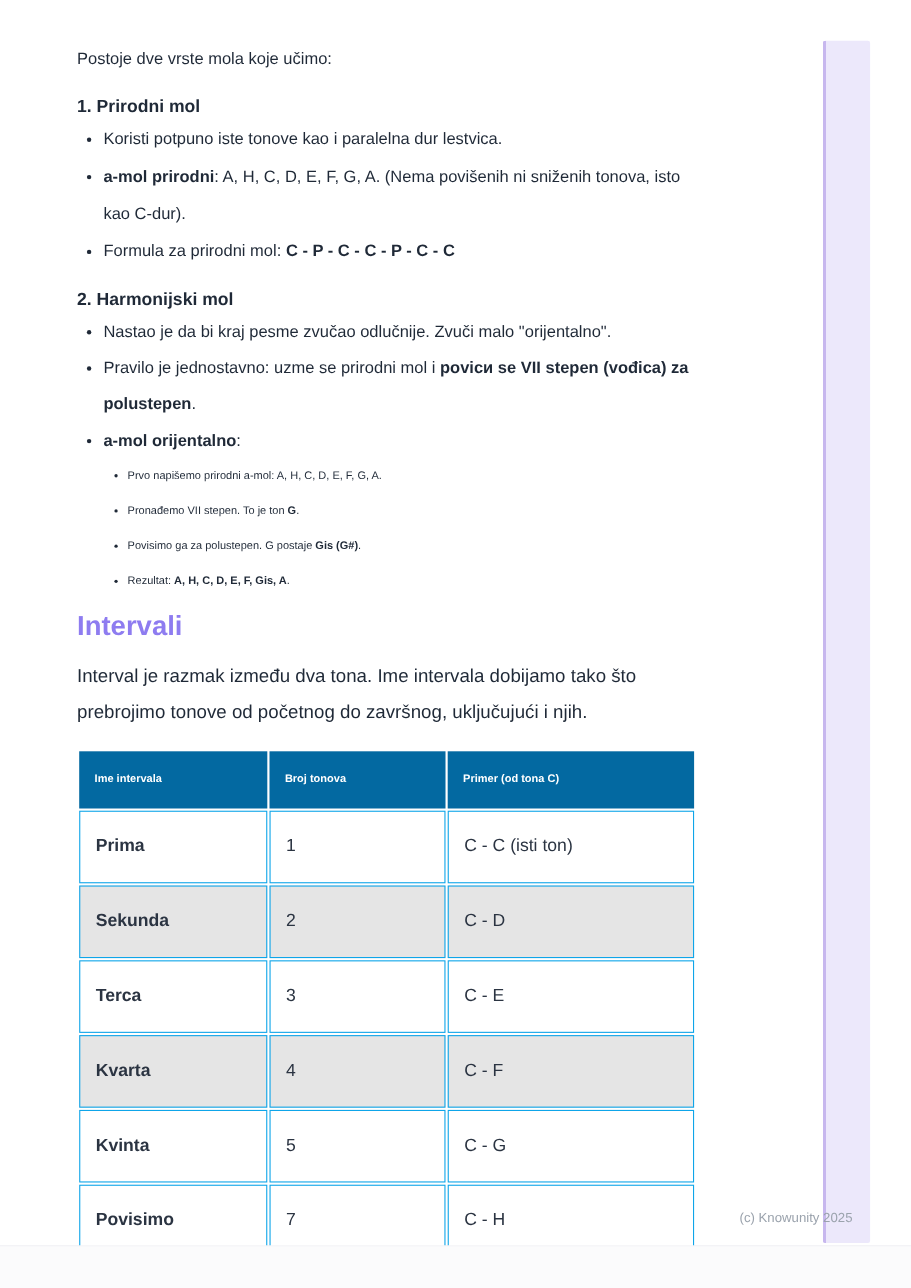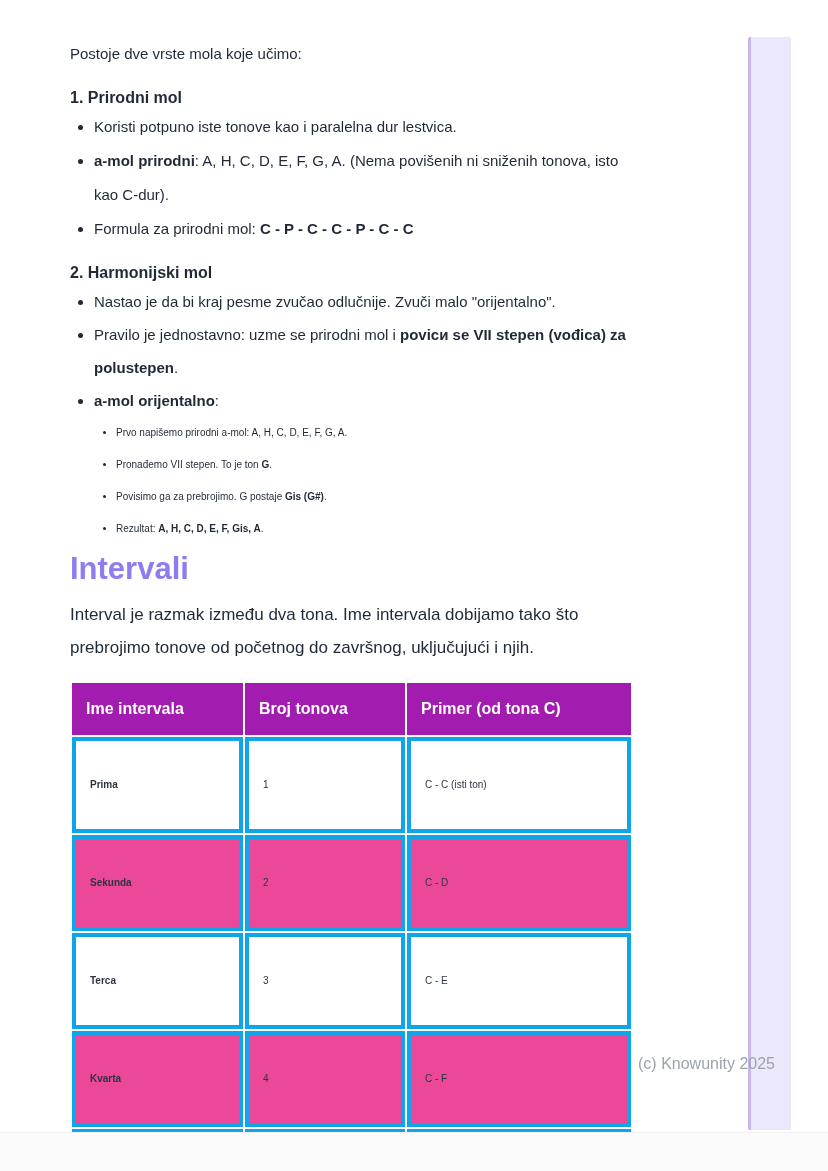--- a/index.html
+++ b/index.html
@@ -46,52 +46,52 @@
   }
   ul.l1 > li { font-size: 15px; line-height: 34px; }
   ul.l1.tight > li { line-height: 33px; }
   ul.l2 {
     margin: 0; padding: 0 0 0 22px;
     list-style: disc outside;
   }
   ul.l2 > li { font-size: 10px; line-height: 32px; }
   .b { font-weight: bold; }
   h2.section-heading {
-    color: #8e7cf0; font-size: 31px; line-height: 32px;
+    color: #8e7cf0; font-size: 25px; line-height: 32px;
     font-weight: bold; margin: 8px 0 0;
   }
   p.desc { margin: 13px 0 0; font-size: 17px; line-height: 33px; }
   table.intervals {
     margin-top: 17px;
     width: 563px;
     border-collapse: separate;
     border-spacing: 2px;
     table-layout: fixed;
   }
   col.c1 { width: 171px; }
   col.c2 { width: 160px; }
   col.c3 { width: 224px; }
   table.intervals th {
-    background: #a21caf; color: #ffffff;
-    font-size: 16px; font-weight: bold; text-align: left;
+    background: #0369a1; color: #ffffff;
+    font-size: 10px; font-weight: bold; text-align: left;
     padding: 16px 14px; line-height: 20px;
     border: none;
   }
   table.intervals td {
-    font-size: 10px; line-height: 18px;
-    padding: 35px 14px;
-    border: 4px solid #0ea5e9;
+    font-size: 16px; line-height: 18px;
+    padding: 23px 14px;
+    border: 1px solid #0ea5e9;
     background: #ffffff;
     color: #2b3442;
   }
-  table.intervals tr.even td { background: #ec4899; }
+  table.intervals tr.even td { background: #e5e5e5; }
   td.name { font-weight: bold; color: #1f2937; }
   .copyright {
-    position: absolute; top: 1055px; right: 53px;
-    font-size: 16px; color: #9ba3ad;
+    position: absolute; top: 1100px; right: 53px;
+    font-size: 12px; color: #9ba3ad;
     z-index: 2;
     margin-left: 32px;
   }
 </style>
 </head>
 <body>
 
 <div class="page">
 
   <div class="margin-strip"></div>
@@ -109,21 +109,21 @@
 
     <h3 class="second">2. Harmonijski mol</h3>
     <ul class="l1 tight">
       <li><span>Nastao je da bi kraj pesme zvučao odlučnije. Zvuči malo "orijentalno".</span></li>
       <li><span>Pravilo je jednostavno: uzme se prirodni mol i </span><span class="b">povicи se VII stepen (vođica) za polustepen</span><span>.</span></li>
       <li>
         <span class="b">a-mol orijentalno</span><span>:</span>
         <ul class="l2">
           <li><span>Prvo napišemo prirodni a-mol: A, H, C, D, E, F, G, A.</span></li>
           <li><span>Pronađemo VII stepen. To je ton </span><span class="b">G</span><span>.</span></li>
-          <li><span>Povisimo ga za prebrojimo. G postaje </span><span class="b">Gis (G#)</span><span>.</span></li>
+          <li><span>Povisimo ga za polustepen. G postaje </span><span class="b">Gis (G#)</span><span>.</span></li>
           <li><span>Rezultat: </span><span class="b">A, H, C, D, E, F, Gis, A</span><span>.</span></li>
         </ul>
       </li>
     </ul>
 
     <h2 class="section-heading">Intervali</h2>
     <p class="desc">Interval je razmak između dva tona. Ime intervala dobijamo tako što prebrojimo tonove od početnog do završnog, uključujući i njih.</p>
 
     <table class="intervals">
       <colgroup>

